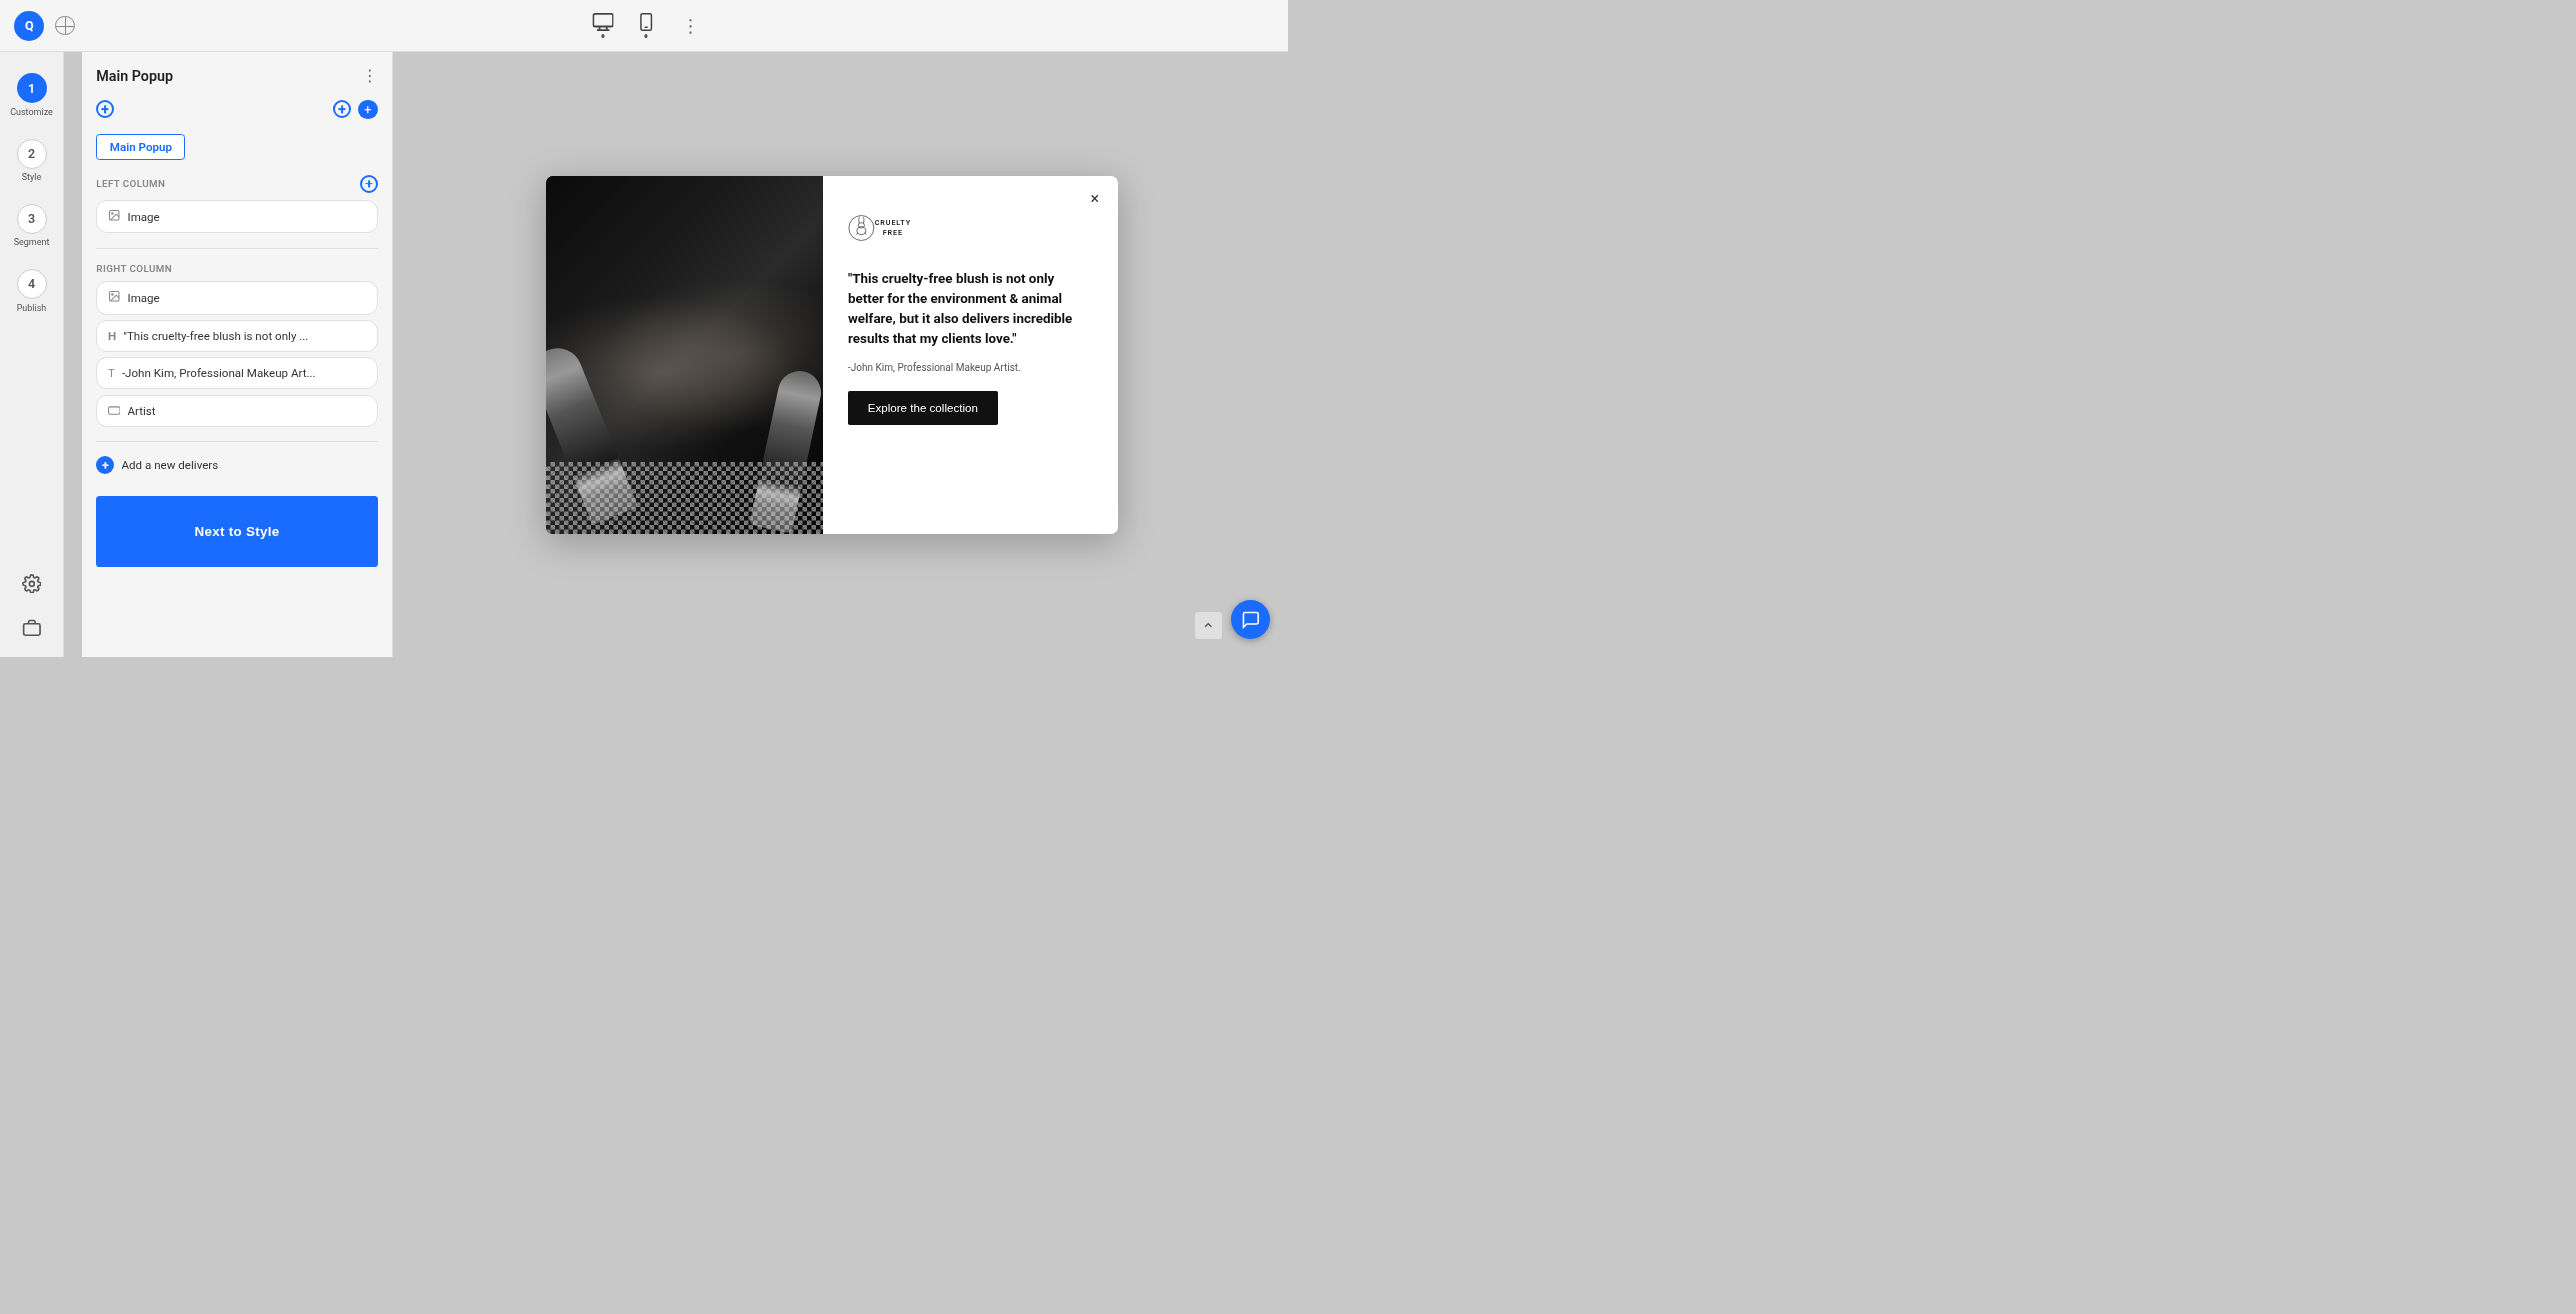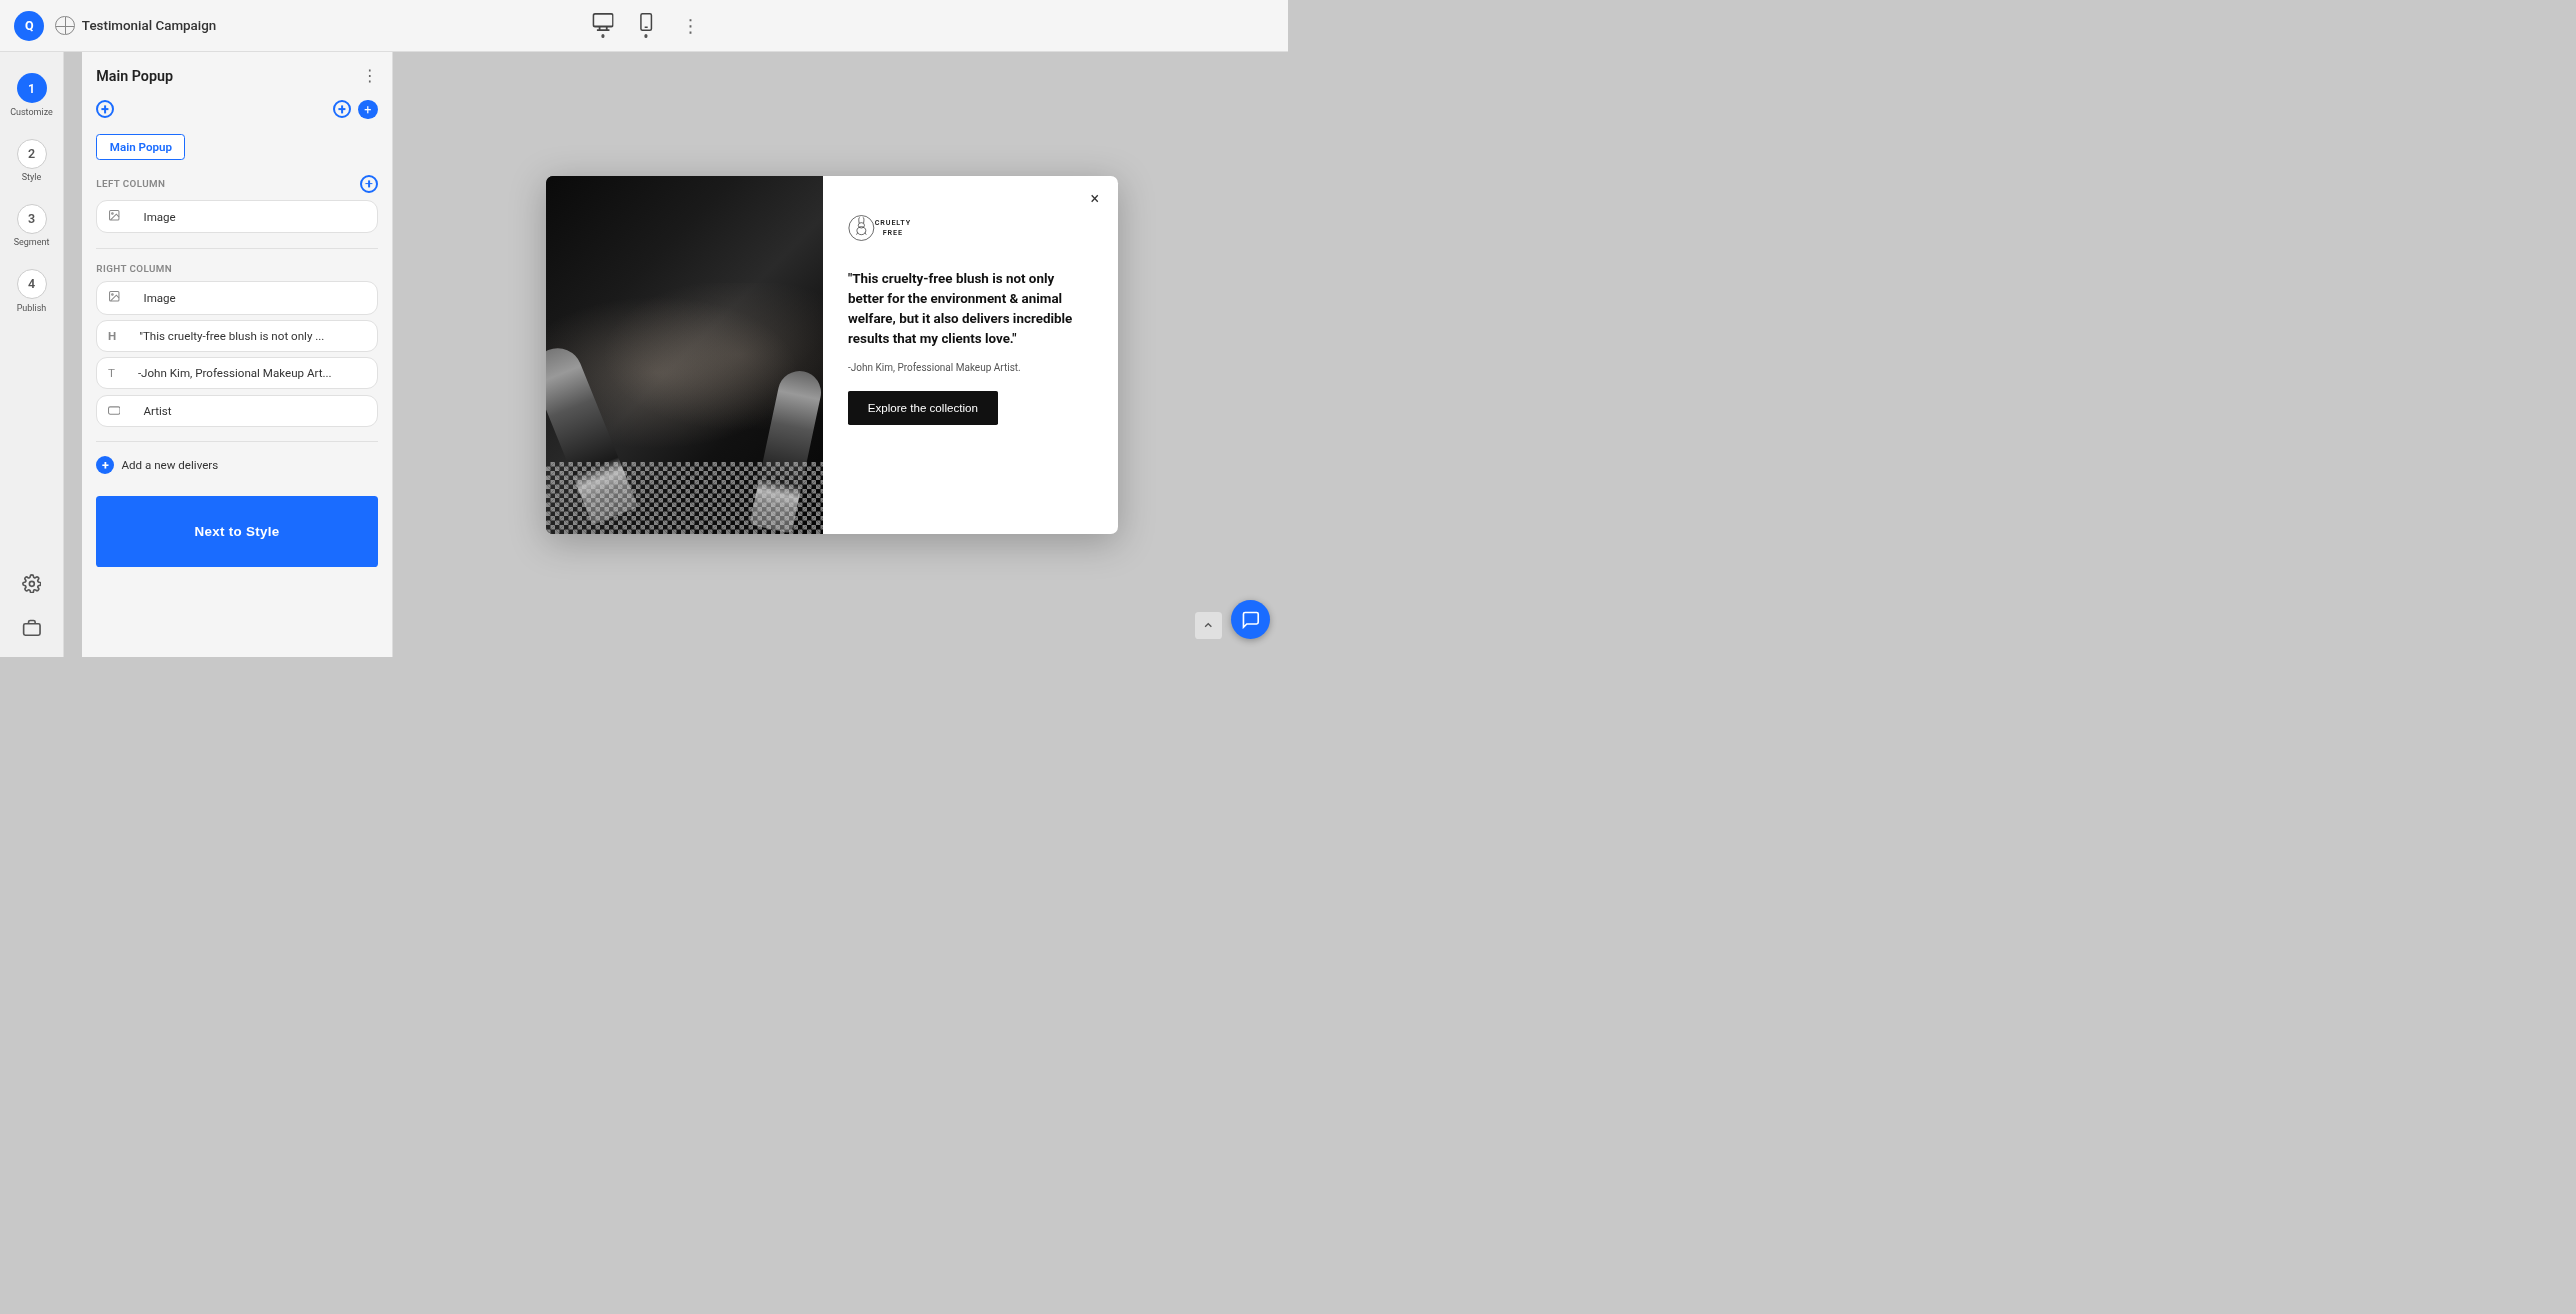--- a/index.html
+++ b/index.html
@@ -217,21 +217,21 @@
       justify-content: space-between;
     }
 
     .element-row {
       background: white;
       border: 0.9px solid #e0e0e0;
       border-radius: 11px;
       padding: 8px 10.7px;
       display: flex;
       align-items: center;
-      gap: 23px;
+      gap: 7px;
       margin-bottom: 5.4px;
       cursor: pointer;
       font-size: 11.6px;
       color: #333;
     }
     .element-icon {
       color: #888;
       font-size: 11.6px;
     }
 
@@ -453,21 +453,20 @@
     }
   </style>
 </head>
 <body>
 
 <div class="header">
   <div class="header-logo">
     <span>Q</span>
   </div>
   <div class="header-globe"></div>
-  <span class="header-title">Testimonial Campaign</span>
   <div class="header-center">
     <div class="header-device-btn">
       <svg viewBox="0 0 24 20" fill="none" stroke="#444" stroke-width="2">
         <rect x="1" y="1" width="22" height="14" rx="2"></rect>
         <line x1="8" y1="15" x2="8" y2="19"></line>
         <line x1="16" y1="15" x2="16" y2="19"></line>
         <line x1="5" y1="19" x2="19" y2="19"></line>
       </svg>
       <div class="device-dot"></div>
     </div>

